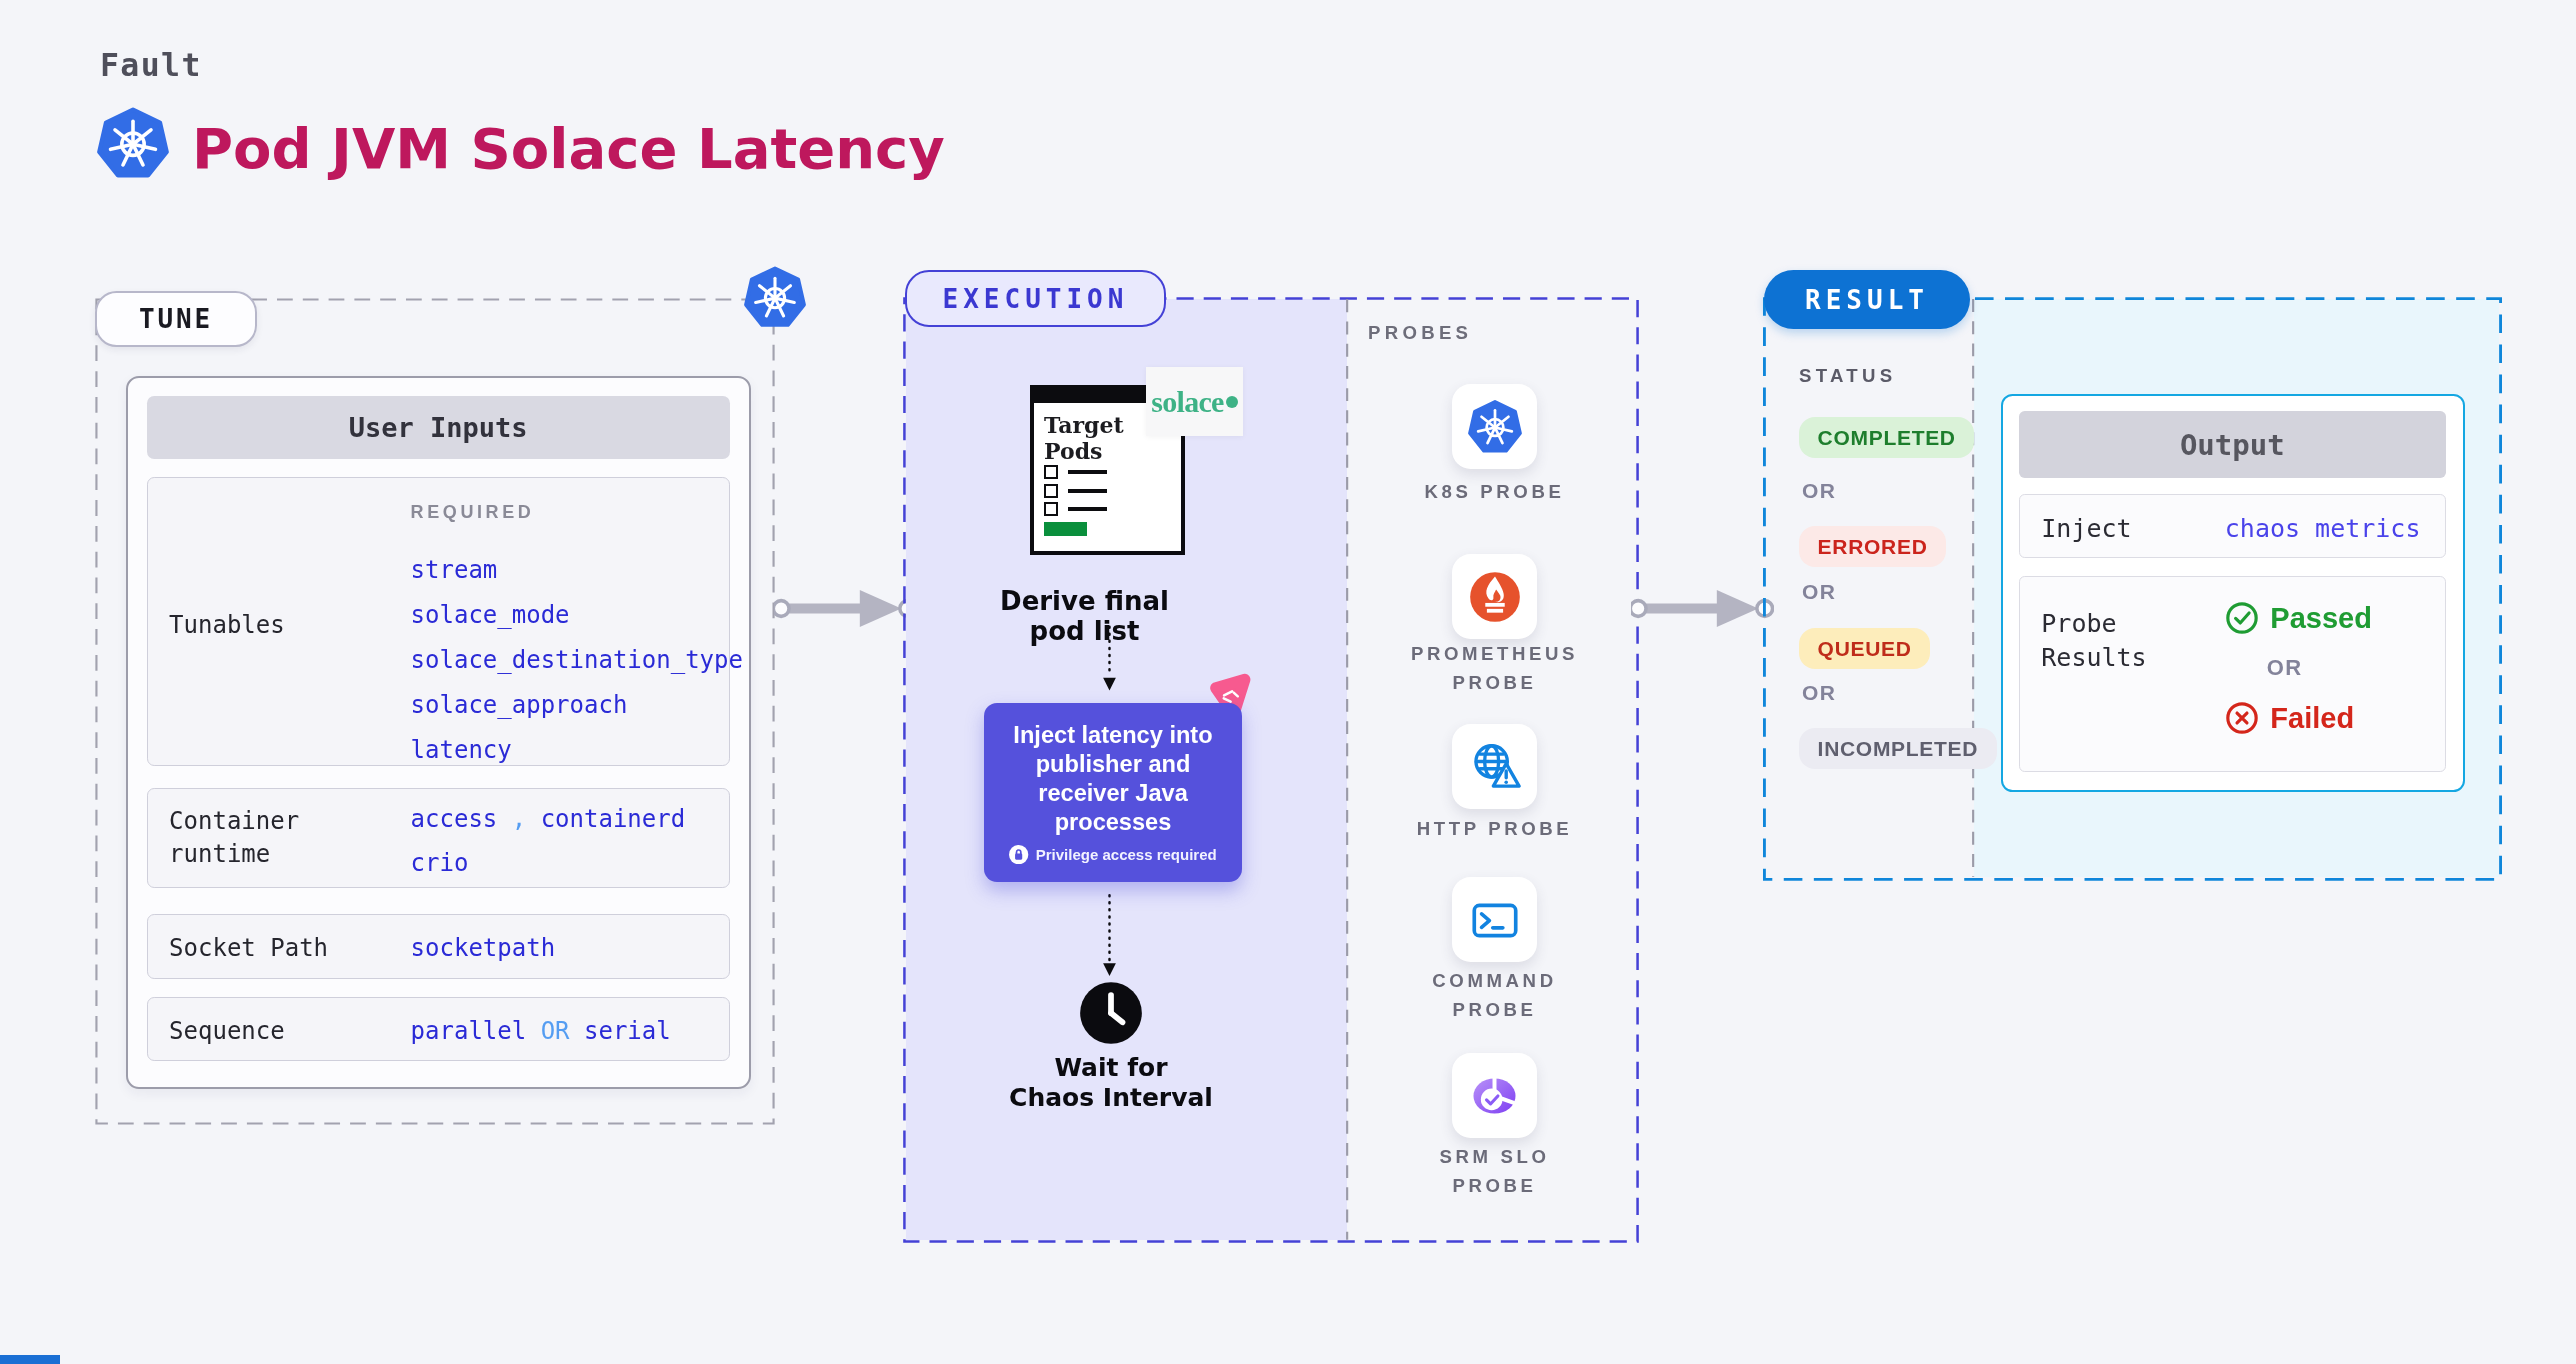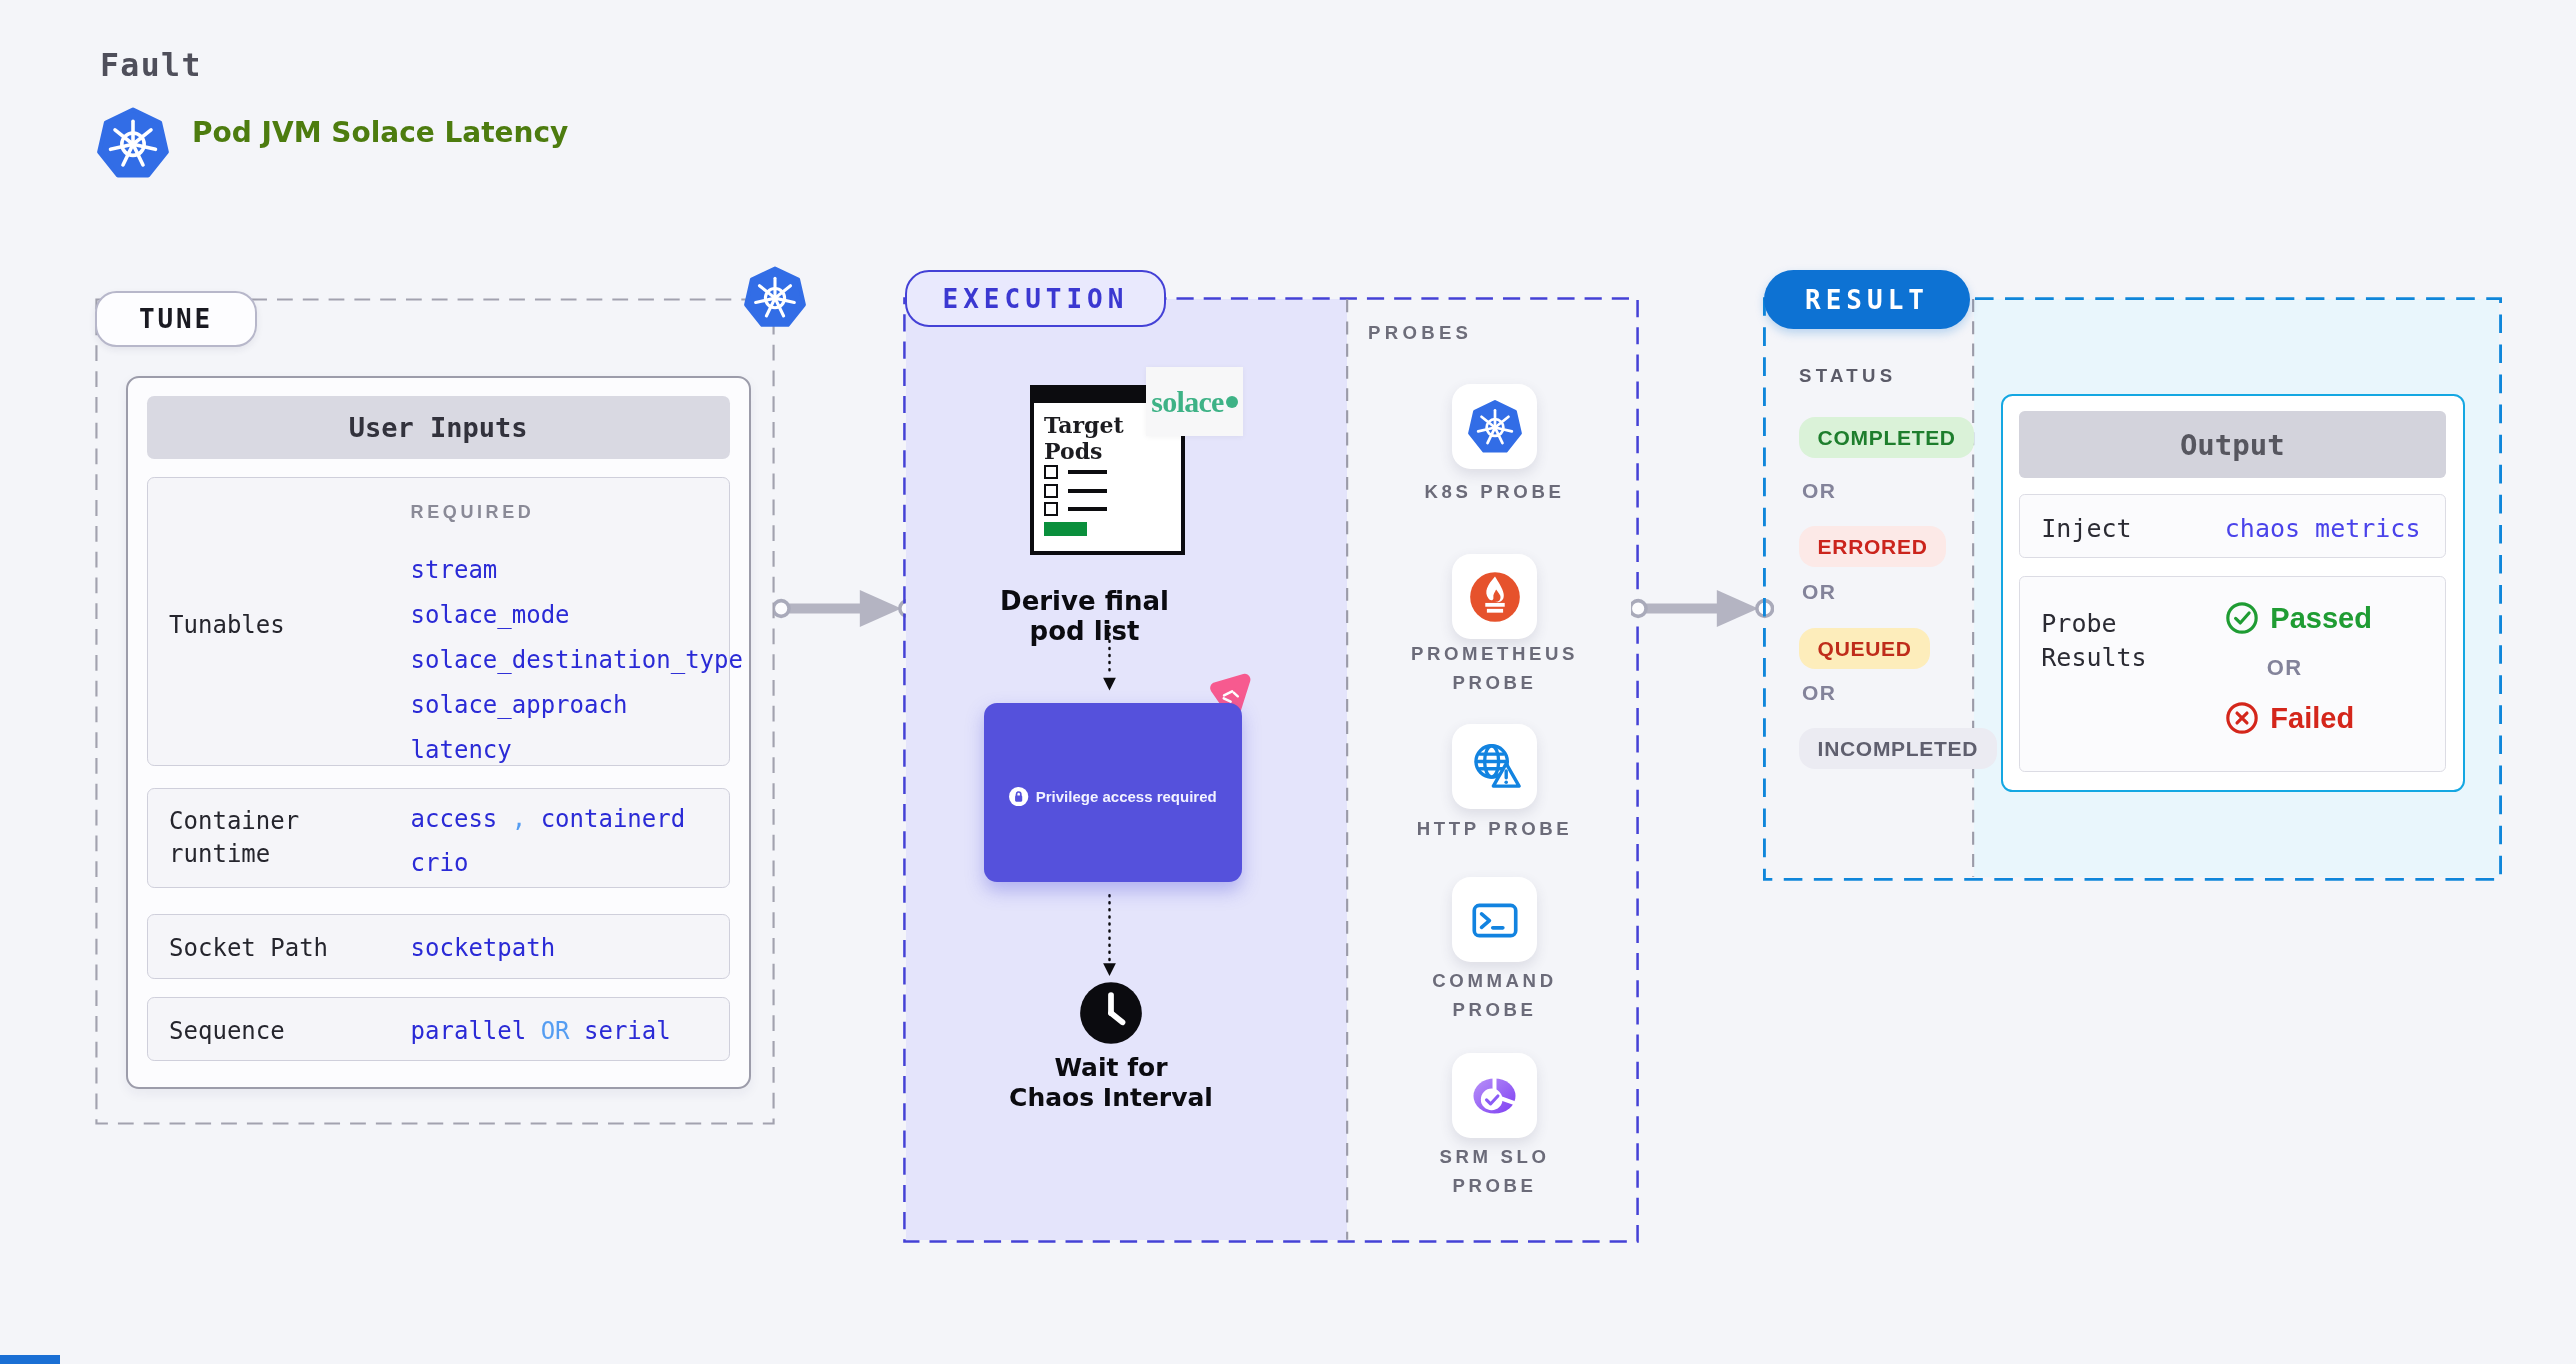--- a/index.html
+++ b/index.html
@@ -95,21 +95,21 @@
         <line x1="50" y1="51" x2="75" y2="31"></line>
         <line x1="50" y1="51" x2="81.2" y2="58.1"></line>
         <line x1="50" y1="51" x2="63.9" y2="79.8"></line>
         <line x1="50" y1="51" x2="36.1" y2="79.8"></line>
         <line x1="50" y1="51" x2="18.8" y2="58.1"></line>
         <line x1="50" y1="51" x2="25" y2="31"></line>
       </g>
       <circle cx="50" cy="51" r="5" fill="#ffffff"></circle>
     </svg>
   </span>
-  <div class="abs" style="left:192px;top:116px;font-size:28px;font-weight:800;color:#4d7c0f;font-family:'DejaVu Sans','Liberation Sans',sans-serif;">Pod JVM Solace Latency</div>
+  <div class="abs" style="left:192px;top:116px;font-size:56px;font-weight:800;color:#be185d;font-family:'DejaVu Sans','Liberation Sans',sans-serif;">Pod JVM Solace Latency</div>
 
   <svg class="abs" style="left:95px;top:298px;" width="680" height="827" viewBox="0 0 949 1154">
     <rect x="2" y="2" width="945" height="1150" fill="none" stroke="#a2a2af" stroke-width="3" stroke-dasharray="22 14"></rect>
   </svg>
 
   <div class="abs pill mono" style="left:95px;top:282px;margin-top:9px;" id="tune-badge">TUNE</div>
 
   <span class="abs" style="left:744px;top:266px;z-index:2;">
     <svg width="62" height="63" viewBox="0 0 100 100">
       <polygon points="50,3 87.5,21 96.8,61.7 70.8,94.3 29.2,94.3 3.2,61.7 12.5,21" fill="#326de6" stroke="#326de6" stroke-width="6" stroke-linejoin="round"></polygon>
@@ -218,20 +218,21 @@
       <polygon points="18,18 60,12 38,58" fill="#f75a8f" stroke="#f75a8f" stroke-width="16" stroke-linejoin="round"></polygon>
       <g stroke="#ffffff" stroke-width="3.5" stroke-linecap="round" fill="none">
         <path d="M28 30 l12 -4"></path>
         <path d="M36 40 l-9 -6"></path>
         <path d="M42 28 l5 6"></path>
       </g>
     </svg>
   </span>
 
   <div class="abs" id="inject-box">
+    <div id="inject-text">Inject latency into publisher and receiver Java processes</div>
     <div id="privilege-row">
       <svg width="19.3" height="19.3" viewBox="0 0 27 27">
         <circle cx="13.5" cy="13.5" r="13.5" fill="#ffffff"></circle>
         <path d="M10.5 12.5 v-2.5 a3 3 0 0 1 6 0 V12.5" stroke="#5551dc" stroke-width="2.4" fill="none"></path>
         <rect x="8.5" y="12" width="10" height="8.5" rx="1.6" fill="#5551dc"></rect>
       </svg>
       <span id="privilege-text">Privilege access required</span>
     </div>
   </div>
 

